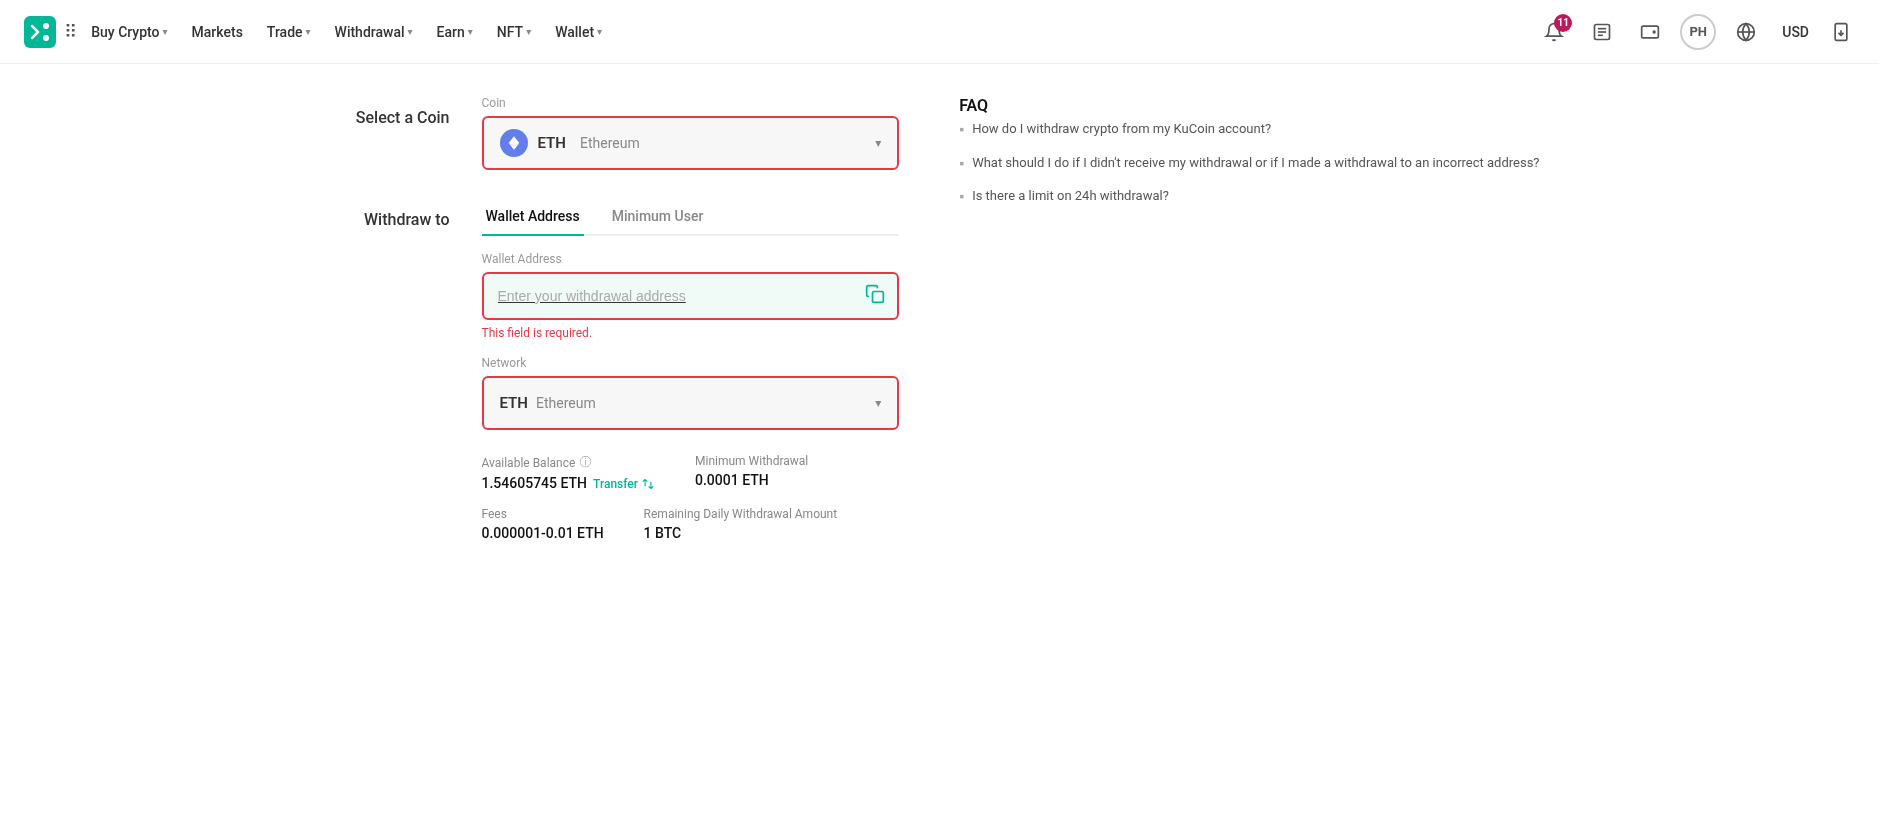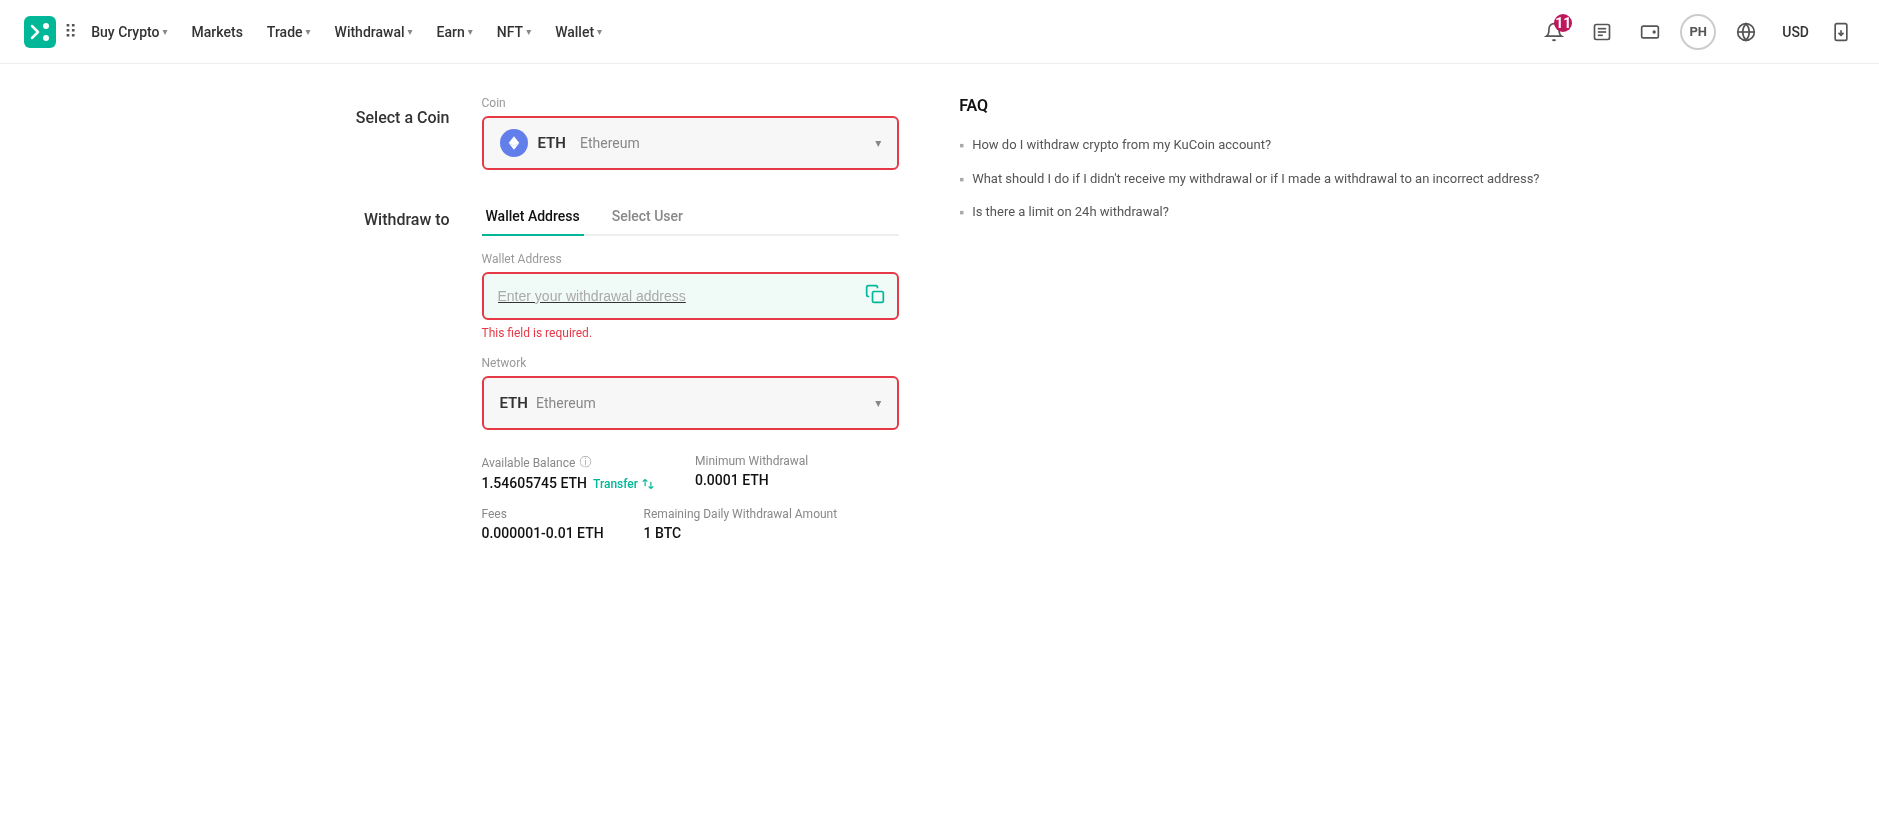--- a/index.html
+++ b/index.html
@@ -69,21 +69,21 @@
       align-items: center;
       justify-content: center;
       border-radius: 50%;
     }
     .notif-badge {
       position: absolute;
       top: 0;
       right: 0;
       background: #be185d;
       color: #fff;
-      font-size: 14px;
+      font-size: 10px;
       font-weight: bold;
       width: 18px;
       height: 18px;
       border-radius: 50%;
       display: flex;
       align-items: center;
       justify-content: center;
     }
     .icon-btn {
       width: 36px;
@@ -367,21 +367,21 @@
       font-size: 12px;
       color: #aaa;
       cursor: pointer;
     }
 
     
     .faq-title {
       font-size: 16px;
       font-weight: 600;
       color: #111;
-      margin-bottom: 20px;
+      margin-bottom: 4px;
     }
     .faq-item {
       display: flex;
       align-items: flex-start;
       gap: 8px;
       margin-bottom: 14px;
       cursor: pointer;
     }
     .faq-bullet {
       color: #aaa;
@@ -513,21 +513,21 @@
           </div>
         </div>
       </div>
 
       <div class="form-row">
         <div class="form-row-label">Withdraw to</div>
         <div class="form-row-content">
 
           <div class="tabs">
             <div class="tab active">Wallet Address</div>
-            <div class="tab">Select User</div>
+            <div class="tab">Minimum User</div>
           </div>
 
           <div class="field-label">Wallet Address</div>
           <div class="address-input-wrapper">
             <input type="text" class="address-input" placeholder="Enter your withdrawal address" style="">
             <span class="paste-icon">
               <svg width="20" height="20" viewBox="0 0 24 24" fill="none" stroke="#00b897" stroke-width="2">
                 <rect x="9" y="9" width="13" height="13" rx="2"></rect>
                 <path d="M5 15H4a2 2 0 0 1-2-2V4a2 2 0 0 1 2-2h9a2 2 0 0 1 2 2v1"></path>
               </svg>

